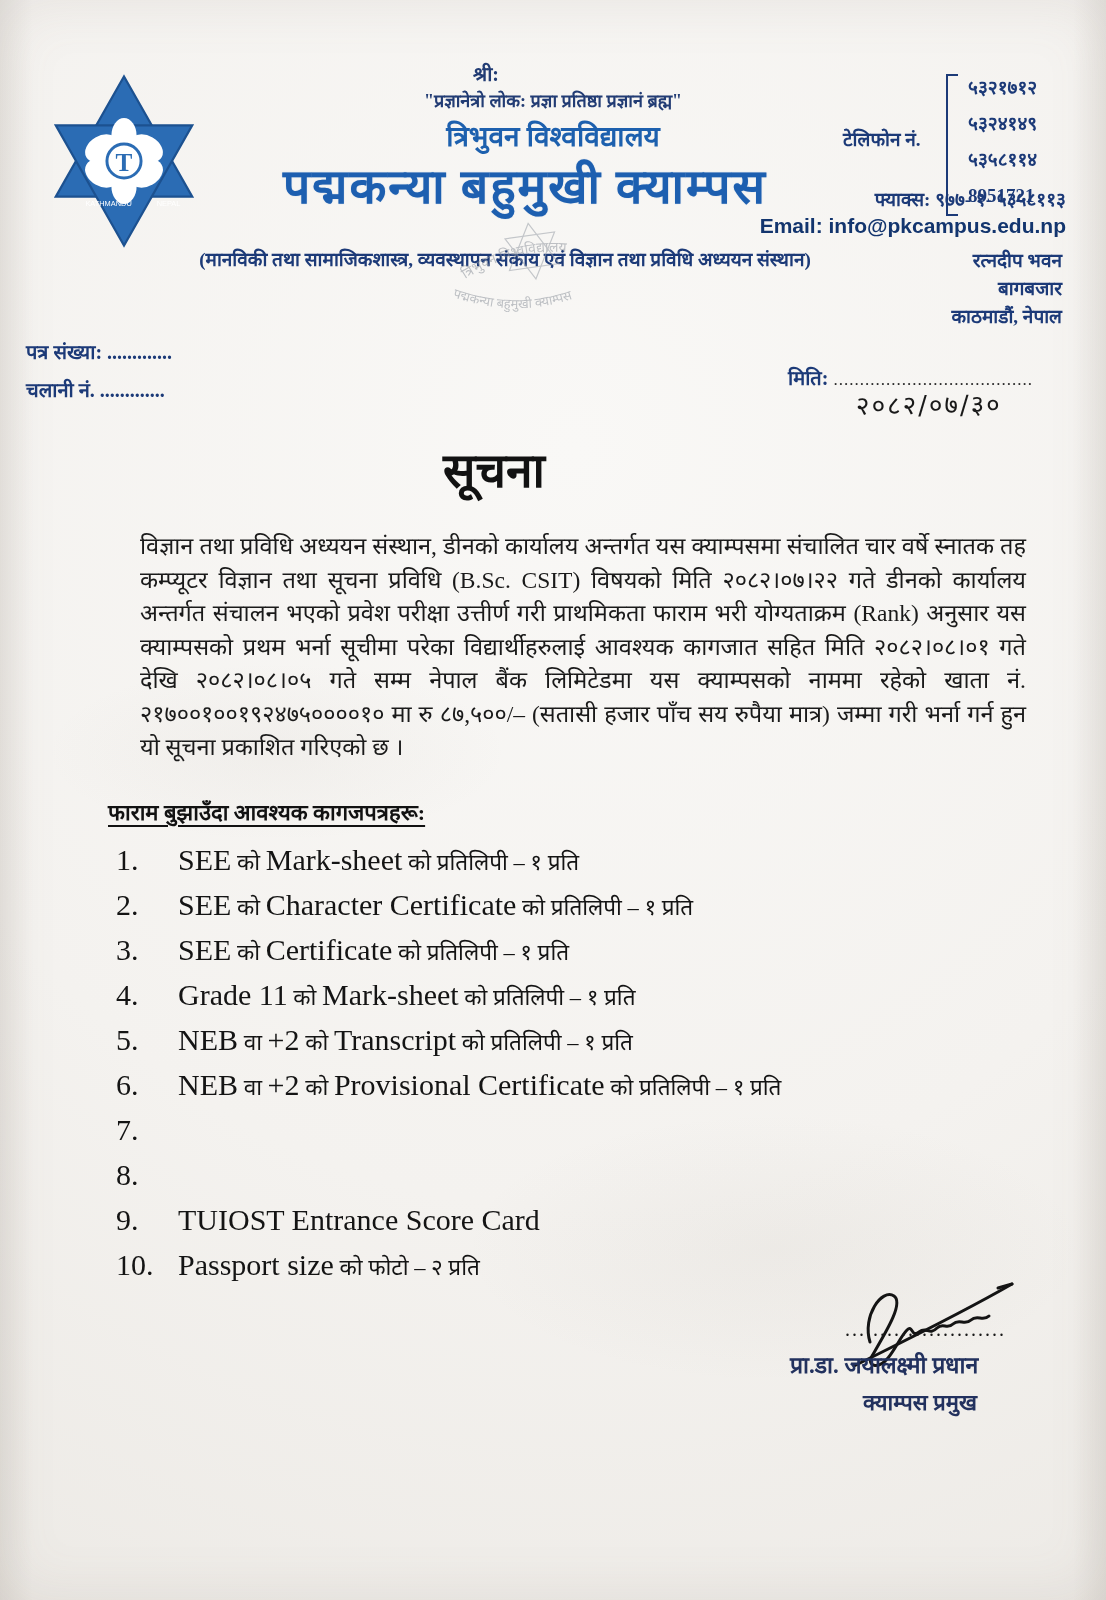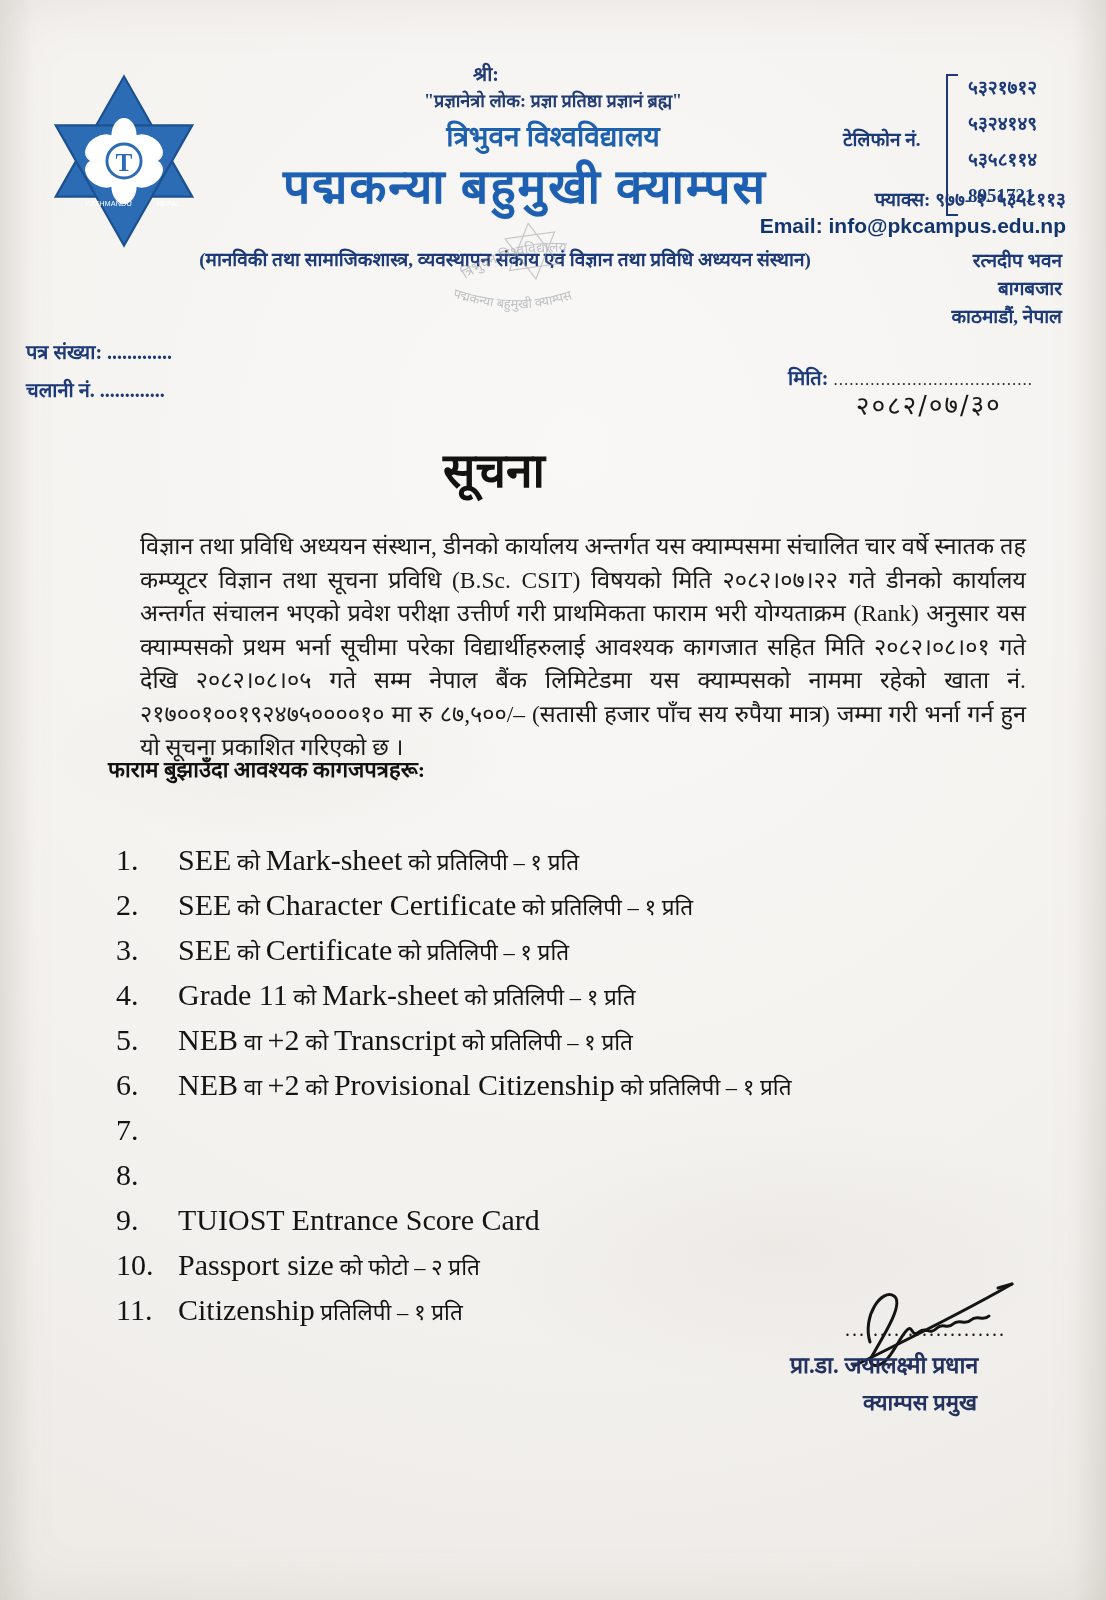--- a/index.html
+++ b/index.html
@@ -62,22 +62,22 @@
   .miti .dots{ font-weight: 400; color: #2b2b2b; letter-spacing: 1px; font-size: 17px; }
   .date-hand { position: absolute; left: 856px; top: 386px; font-size: 26px; color: #191919;
                font-family: "DejaVu Sans", sans-serif; letter-spacing: 2px; transform: rotate(-.6deg); }
 
   
   .notice-title { position: absolute; left: 0; top: 436px; width: 988px; text-align: center;
                font-size: 48px; font-weight: 700; color: #121212; }
   .notice-body { position: absolute; left: 108px; top: 530px; width: 886px;
                font-size: 23.5px; line-height: 33.5px; text-align: justify; color: #1a1a1a; margin-left: 32px; }
 
-  .list-heading { position: absolute; left: 108px; top: 753px; font-size: 22px; font-weight: 700;
-               color: #121212; text-underline-offset: 5px; }
+  .list-heading { position: absolute; left: 108px; top: 796px; font-size: 22px; font-weight: 700;
+               color: #121212; text-decoration: underline; text-underline-offset: 5px; }
 
   .doc-list { position: absolute; left: 116px; top: 843px; width: 840px; }
   .doc-item { display: flex; align-items: baseline; margin-bottom: 11px; }
   .doc-no   { width: 62px; flex: 0 0 62px; }
   .seg-en   { font-family: "Liberation Serif", serif; font-size: 30px; color: #141414; }
   .seg-np   { font-size: 22.5px; color: #141414; }
 
   
   .sig-squiggle { position: absolute; left: 840px; top: 1272px; width: 185px; height: 100px; }
   .sig-dots  { position: absolute; left: 845px; top: 1318px; font-size: 20px; color: #1a1a1a; letter-spacing: 2px; }
@@ -178,39 +178,35 @@
       <div class="doc-item">
         <span class="doc-no seg-en">4.</span>
         <span><span class="seg-en">Grade 11</span><span class="seg-np"> को </span><span class="seg-en">Mark-sheet</span><span class="seg-np"> को प्रतिलिपी – १ प्रति</span></span>
       </div>
       <div class="doc-item">
         <span class="doc-no seg-en">5.</span>
         <span><span class="seg-en">NEB</span><span class="seg-np"> वा </span><span class="seg-en">+2</span><span class="seg-np"> को </span><span class="seg-en">Transcript</span><span class="seg-np"> को प्रतिलिपी – १ प्रति</span></span>
       </div>
       <div class="doc-item">
         <span class="doc-no seg-en">6.</span>
-        <span><span class="seg-en">NEB</span><span class="seg-np"> वा </span><span class="seg-en">+2</span><span class="seg-np"> को </span><span class="seg-en">Provisional Citizenship</span><span class="seg-np"> को प्रतिलिपी – १ प्रति</span></span>
+        <span><span class="seg-en">NEB</span><span class="seg-np"> वा </span><span class="seg-en">+2</span><span class="seg-np"> को </span><span class="seg-en">Provisional Certificate</span><span class="seg-np"> को प्रतिलिपी – १ प्रति</span></span>
       </div>
       <div class="doc-item">
         <span class="doc-no seg-en">7.</span>
       </div>
       <div class="doc-item">
         <span class="doc-no seg-en">8.</span>
       </div>
       <div class="doc-item">
         <span class="doc-no seg-en">9.</span>
         <span><span class="seg-en">TUIOST Entrance Score Card</span></span>
       </div>
       <div class="doc-item">
         <span class="doc-no seg-en">10.</span>
         <span><span class="seg-en">Passport size</span><span class="seg-np"> को फोटो – २ प्रति</span></span>
-      </div>
-      <div class="doc-item">
-        <span class="doc-no seg-en">11.</span>
-        <span><span class="seg-en">Citizenship</span><span class="seg-np"> प्रतिलिपी – १ प्रति</span></span>
       </div>
     </div>
 
   <div class="sig-squiggle">
     <svg viewBox="0 0 185 100" width="185" height="100" aria-hidden="true">
       <g fill="none" stroke="#141414" stroke-width="3" stroke-linecap="round">
         <path d="M30,70 C22,44 42,16 54,24 C64,31 46,60 32,84 C26,94 38,98 48,86 C56,76 61,64 67,58 C73,52 71,66 79,60 C87,54 89,64 97,56 C103,50 107,58 113,52 C119,46 125,54 131,48 C137,42 143,50 149,44"></path>
         <path d="M14,94 C62,70 120,42 172,12"></path>
         <path d="M172,12 L158,16"></path>
       </g>

